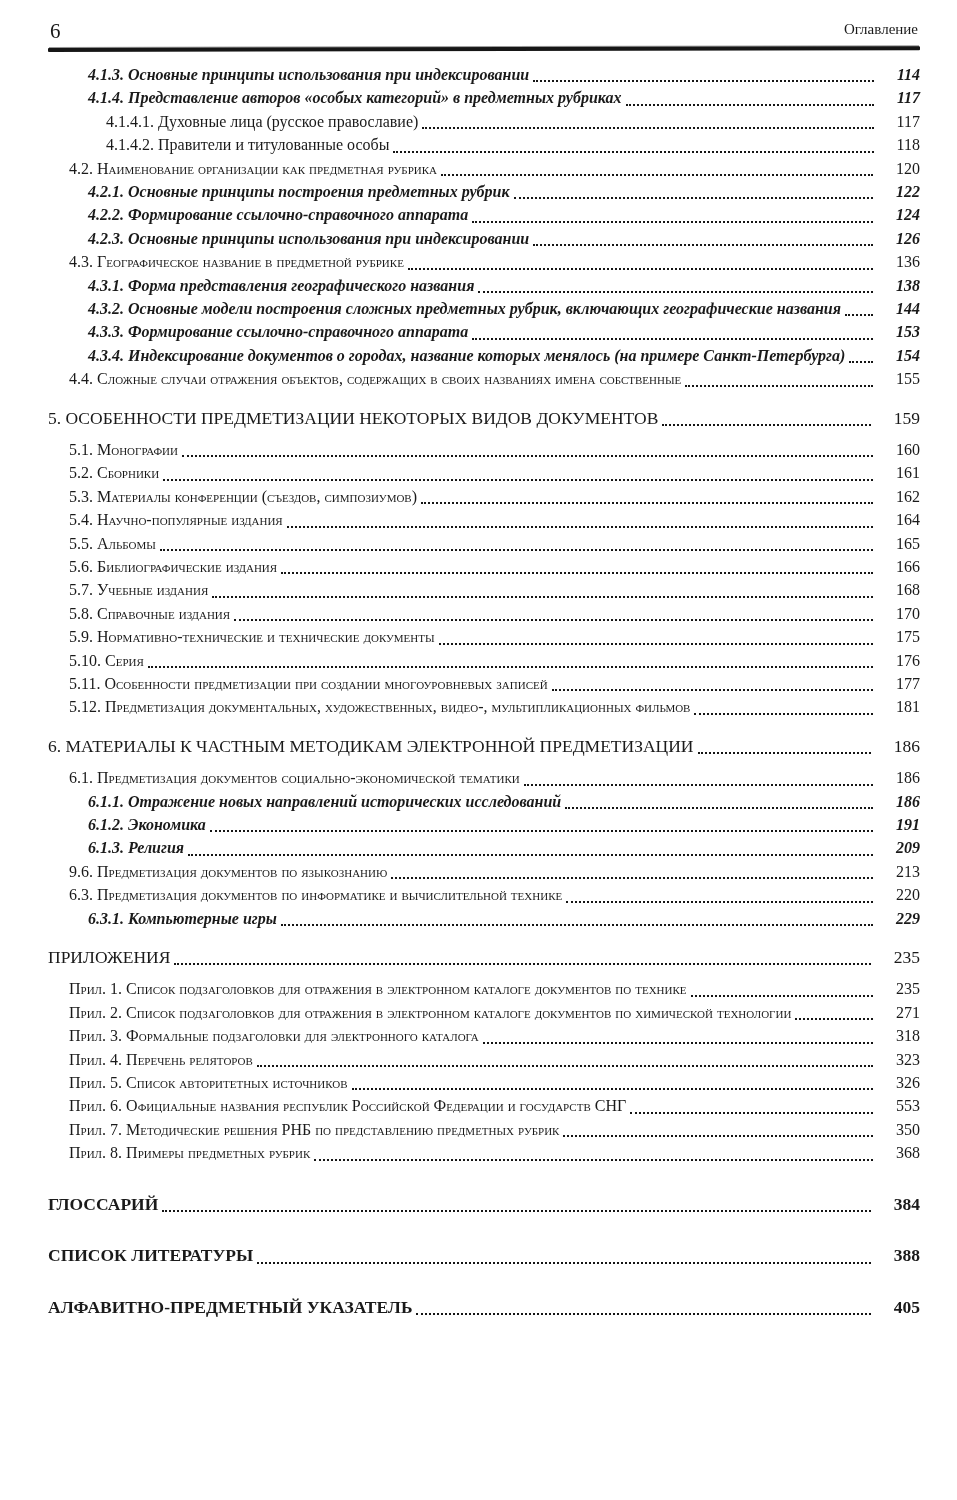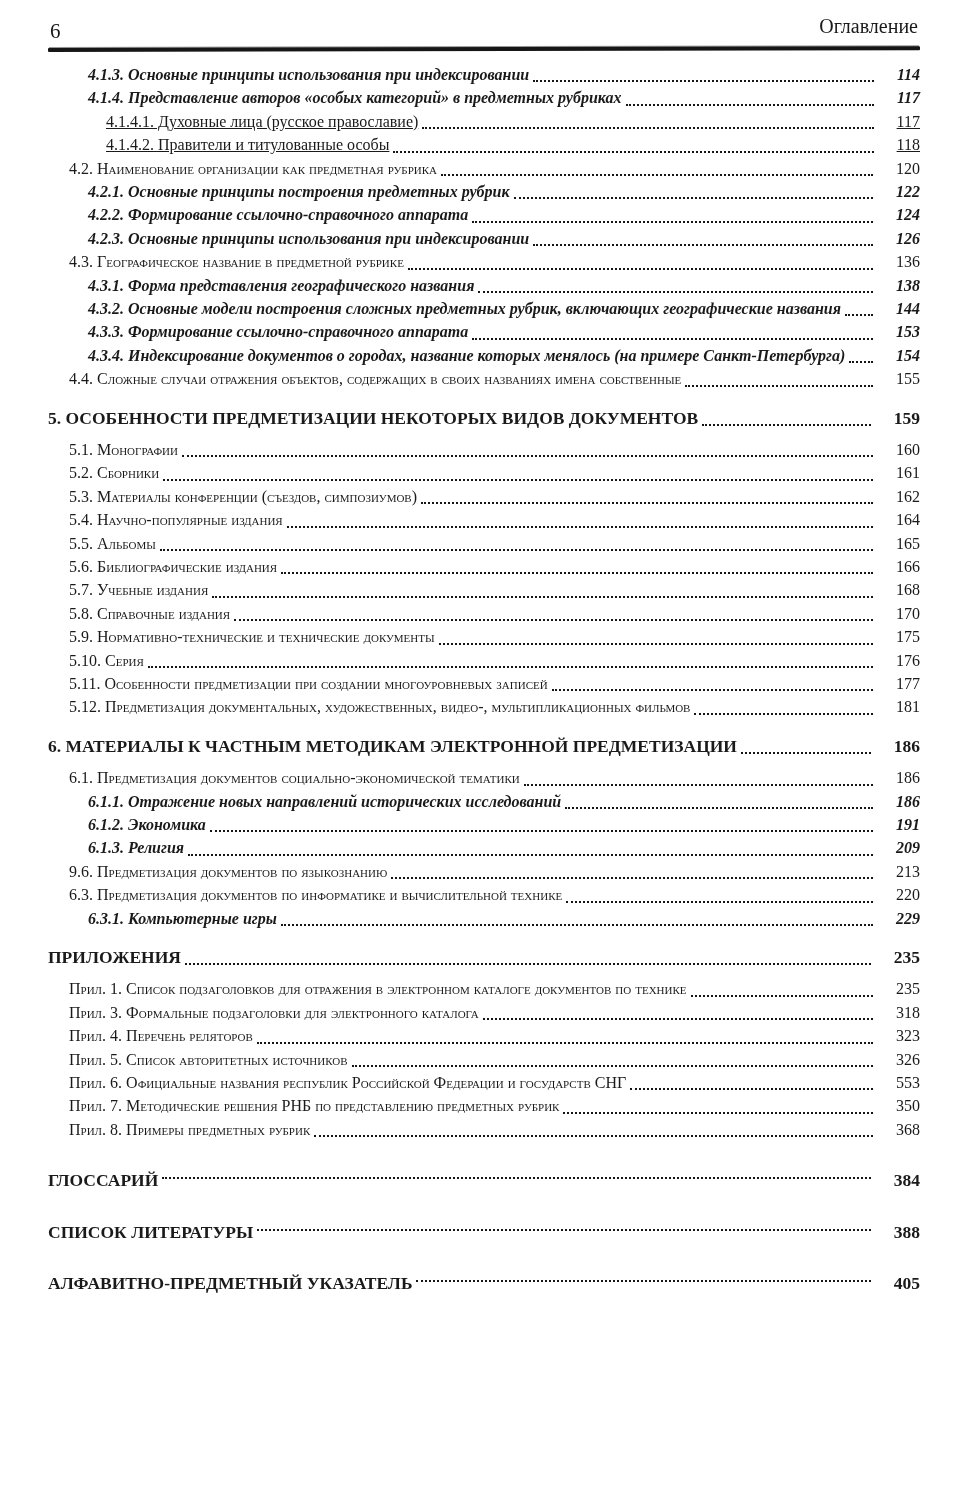--- a/index.html
+++ b/index.html
@@ -22,21 +22,21 @@
     justify-content: space-between;
     align-items: flex-end;
     padding: 0 2px;
   }
   .page-number {
     font-size: 21px;
     line-height: 1.1;
     transform: translateY(6px);
   }
   .header-title {
-    font-size: 20px;
+    font-size: 15px;
     line-height: 1.1;
   }
   .header-rule {
     margin-top: 11px;
     height: 4px;
     background: #161616;
     border-radius: 1px;
     transform: rotate(-0.12deg);
     transform-origin: left center;
     box-shadow: 0 -2px 0 -1px #9a9a9a;
@@ -71,36 +71,34 @@
     margin-left: 21px;
     font-variant: small-caps;
   }
   .style-subsection {
     margin-left: 40px;
     font-style: italic;
     font-weight: bold;
   }
   .style-subsubsection {
     margin-left: 58px;
-    text-decoration: underline;
   }
   .style-chapter {
     margin-left: 0;
-    font-weight: 700;
+    font-weight: 400;
     font-size: 17.5px;
     margin-top: 15px;
     margin-bottom: 9px;
   }
   .style-backmatter {
     margin-left: 0;
     font-weight: 700;
     font-size: 17.5px;
     margin-top: 27px;
     margin-bottom: 2px;
-    align-items: center;
   }
 </style>
 </head>
 <body>
 
 <div>
 
   <div class="page-header">
     <span class="page-number">6</span>
     <span class="header-title">Оглавление</span>
@@ -288,20 +286,25 @@
     <span class="t">ПРИЛОЖЕНИЯ</span>
     <span class="dots"></span>
     <span class="p">235</span>
   </div>
       <div class="toc-entry style-section">
     <span class="t">Прил. 1. Список подзаголовков для отражения в электронном каталоге документов по технике</span>
     <span class="dots"></span>
     <span class="p">235</span>
   </div>
       <div class="toc-entry style-section">
+    <span class="t">Прил. 2. Список подзаголовков для отражения в электронном каталоге документов по химической технологии</span>
+    <span class="dots"></span>
+    <span class="p">271</span>
+  </div>
+      <div class="toc-entry style-section">
     <span class="t">Прил. 3. Формальные подзаголовки для электронного каталога</span>
     <span class="dots"></span>
     <span class="p">318</span>
   </div>
       <div class="toc-entry style-section">
     <span class="t">Прил. 4. Перечень реляторов</span>
     <span class="dots"></span>
     <span class="p">323</span>
   </div>
       <div class="toc-entry style-section">

